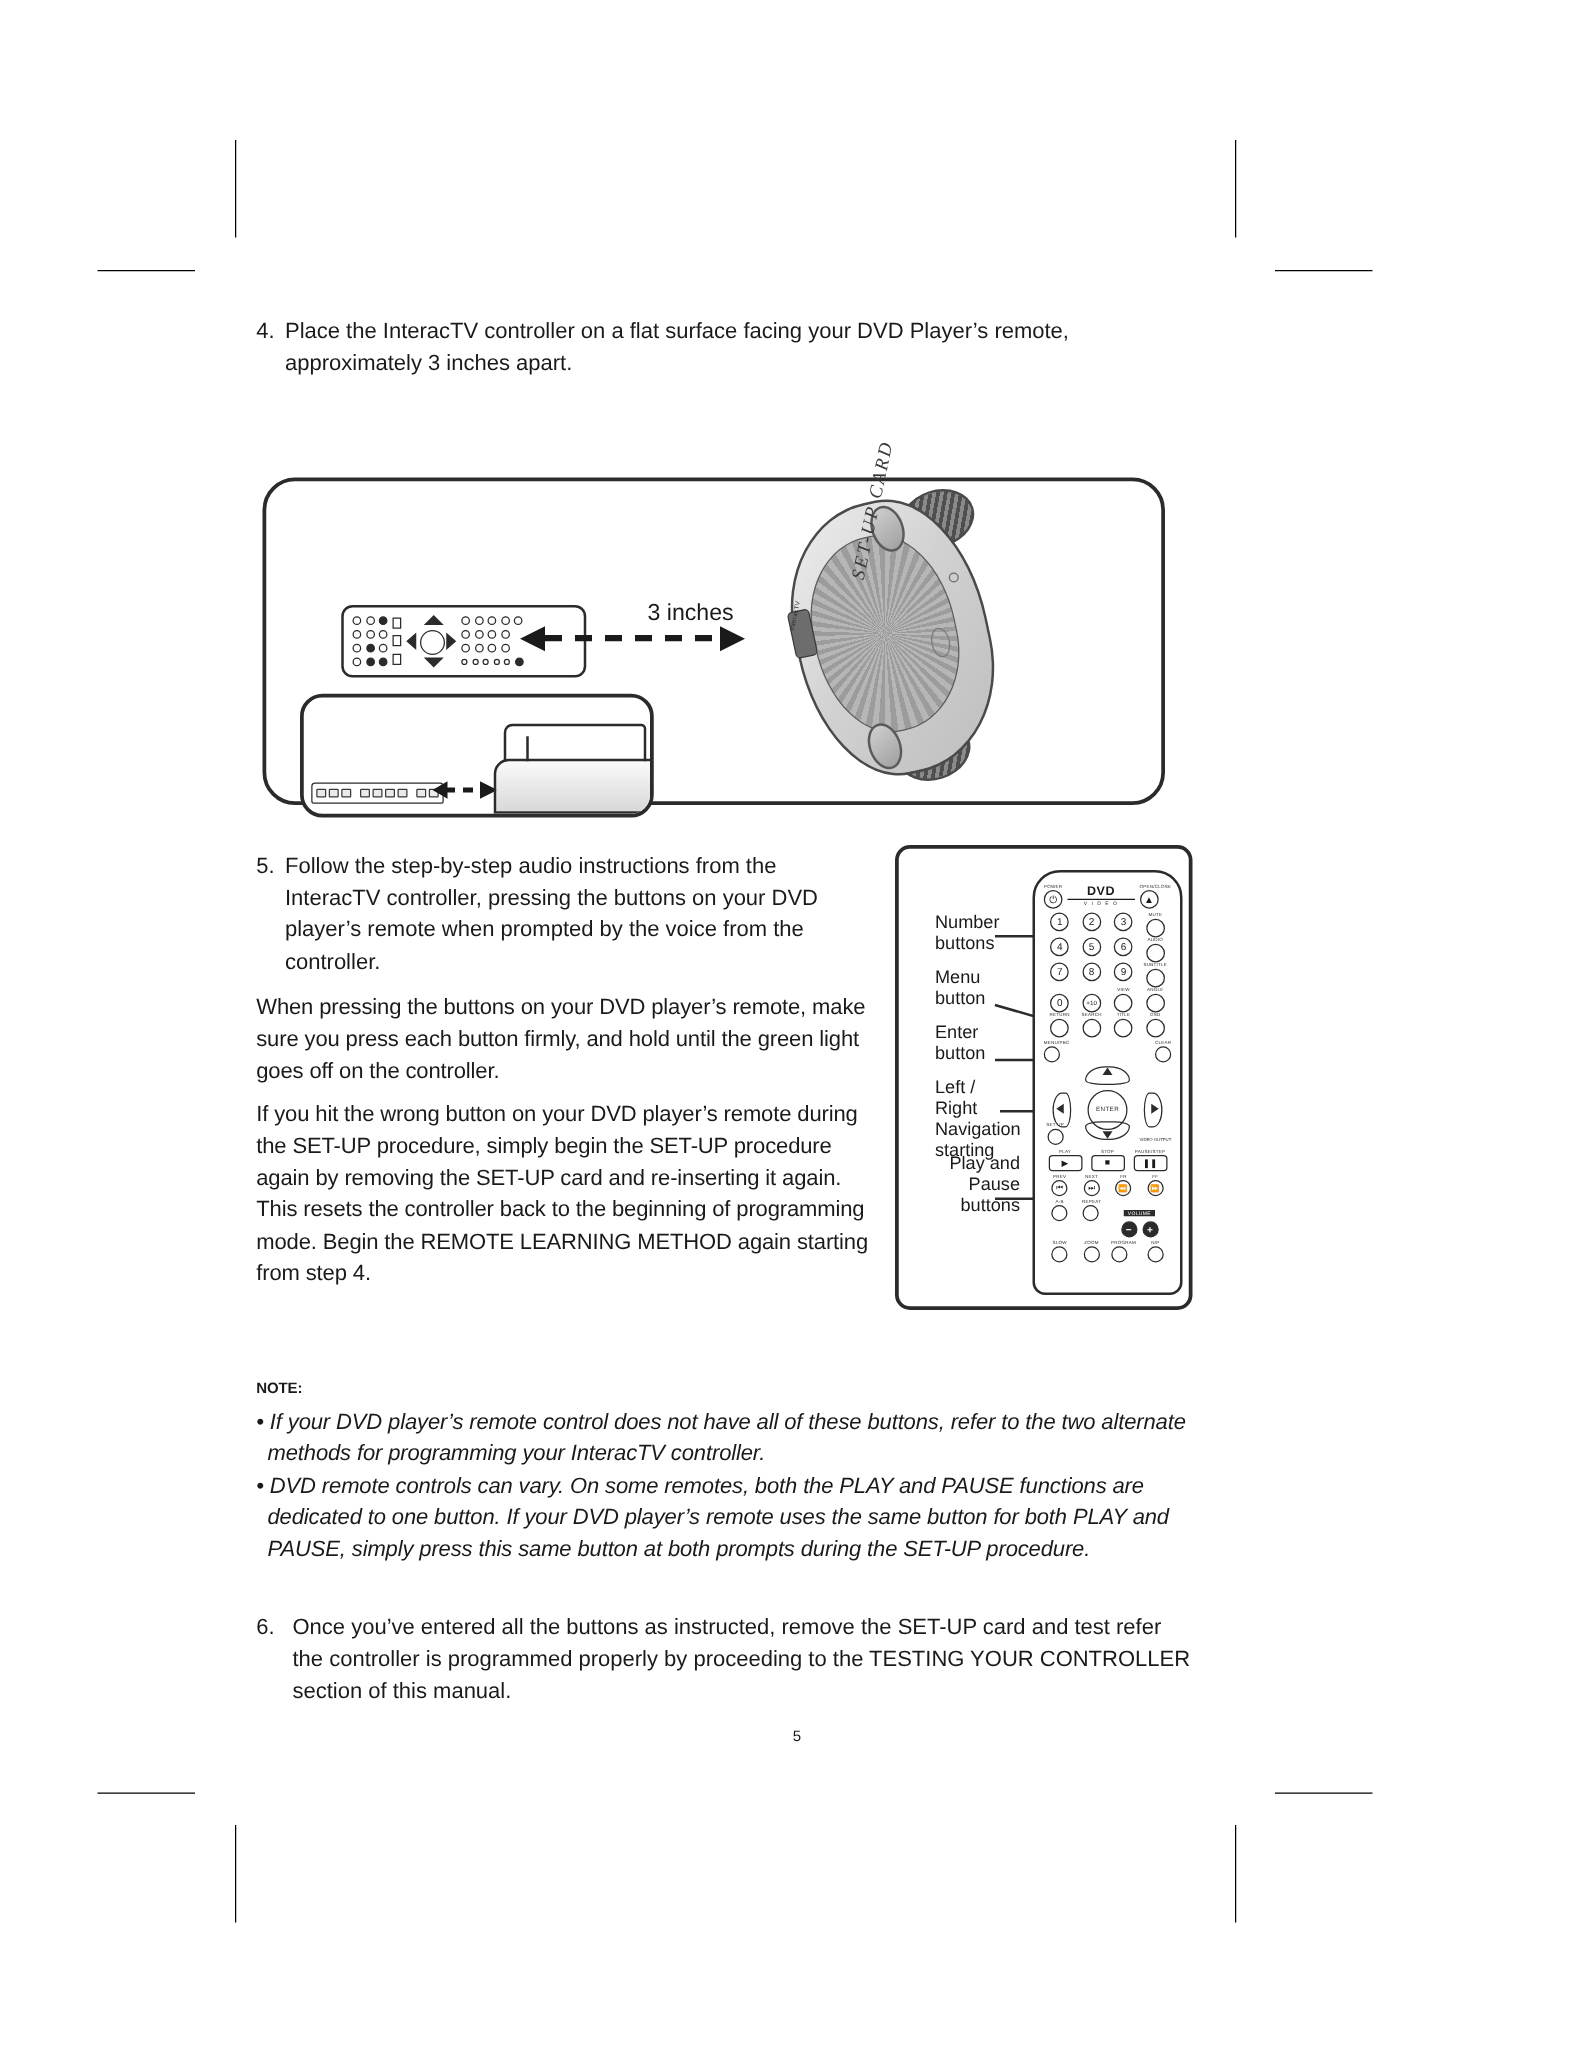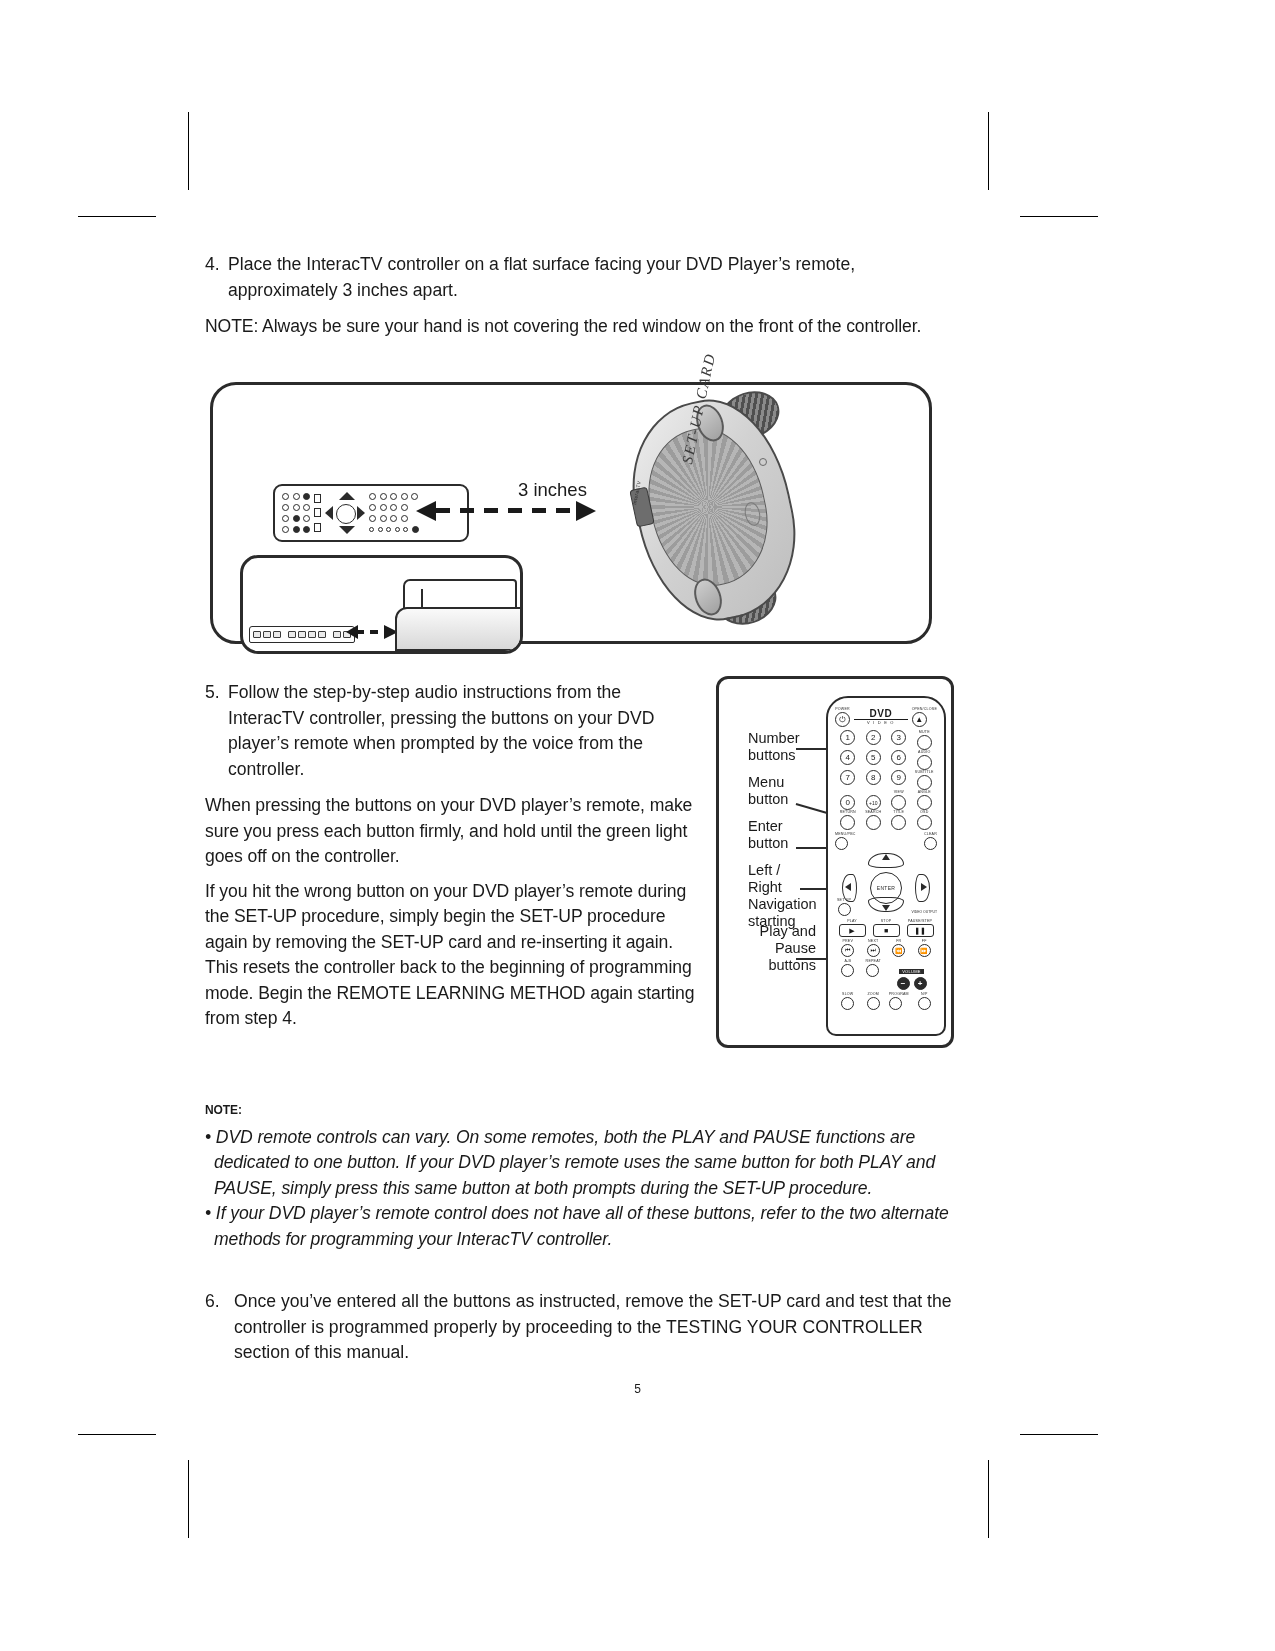--- a/index.html
+++ b/index.html
@@ -584,21 +584,20 @@
 <div class="crop-mark cm-h" style="left:78px;top:1434px;width:78px;"></div>
 <div class="crop-mark cm-h" style="left:1020px;top:1434px;width:78px;"></div>
 <div class="crop-mark cm-v" style="left:188px;top:1460px;height:78px;"></div>
 <div class="crop-mark cm-v" style="left:988px;top:1460px;height:78px;"></div>
 
 <div class="page" style="top:252px;">
   <div class="numbered">
     <div class="num">4.</div>
     <div class="body">Place the InteracTV controller on a flat surface facing your DVD Player’s remote, approximately 3 inches apart.</div>
   </div>
-  <p class="plain-para">NOTE:  Always be sure your hand is not covering the red window on the front of the controller.</p>
 </div>
 
 <div class="fig1"></div>
 
 <div class="mini-remote">
   <div class="mr-grid">
     <div class="mr-col">
       <div class="mr-row">
           <span class="dot"></span>
           <span class="dot"></span>
@@ -939,24 +938,24 @@
     <div>
       <div class="rm-lbl">N/P</div>
       <div class="rm-btn sm blank"></div>
     </div>
   </div>
 
 </div>
 
 <div class="page" style="top:1098px;width:752px;">
   <p style="font-weight:bold;font-size:12px;line-height:25.5px;margin-bottom:1px;">NOTE:</p>
+  <p style="font-style:italic;font-size:17.6px;line-height:25.5px;text-indent:-9px;padding-left:9px;margin-top:0;">• If your DVD player’s remote control does not have all of these buttons, refer to the two alternate methods for programming your InteracTV controller.</p>
   <p style="font-style:italic;font-size:17.6px;line-height:25.5px;text-indent:-9px;padding-left:9px;margin-bottom:0;">• DVD remote controls can vary.  On some remotes, both the PLAY and PAUSE functions are dedicated to one button.  If your DVD player’s remote uses the same button for both PLAY and PAUSE, simply press this same button at both prompts during the SET-UP procedure.</p>
-  <p style="font-style:italic;font-size:17.6px;line-height:25.5px;text-indent:-9px;padding-left:9px;margin-top:0;">• If your DVD player’s remote control does not have all of these buttons, refer to the two alternate methods for programming your InteracTV controller.</p>
 </div>
 
 <div class="page" style="top:1289px;width:752px;">
   <div class="numbered">
     <div class="num">6.</div>
-    <div class="body" style="padding-left:6px;">Once you’ve entered all the buttons as instructed, remove the SET-UP card and test that the controller is programmed properly by proceeding to the TESTING YOUR CONTROLLER section of this manual.</div>
+    <div class="body" style="padding-left:6px;">Once you’ve entered all the buttons as instructed, remove the SET-UP card and test refer the controller is programmed properly by proceeding to the TESTING YOUR CONTROLLER section of this manual.</div>
   </div>
 </div>
 
 <div class="page-number">5</div>
 
 </body></html>

